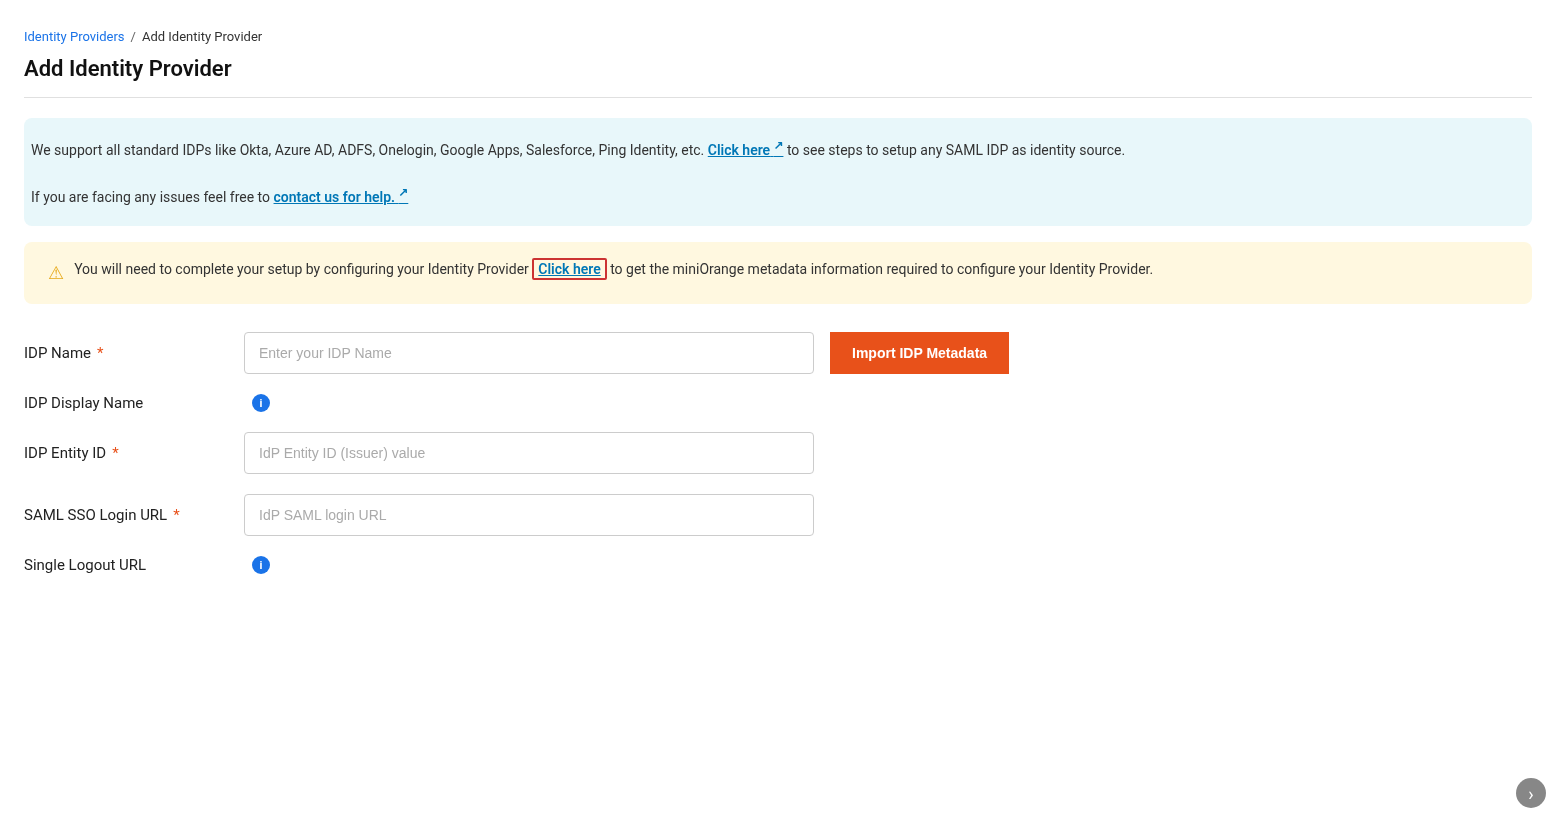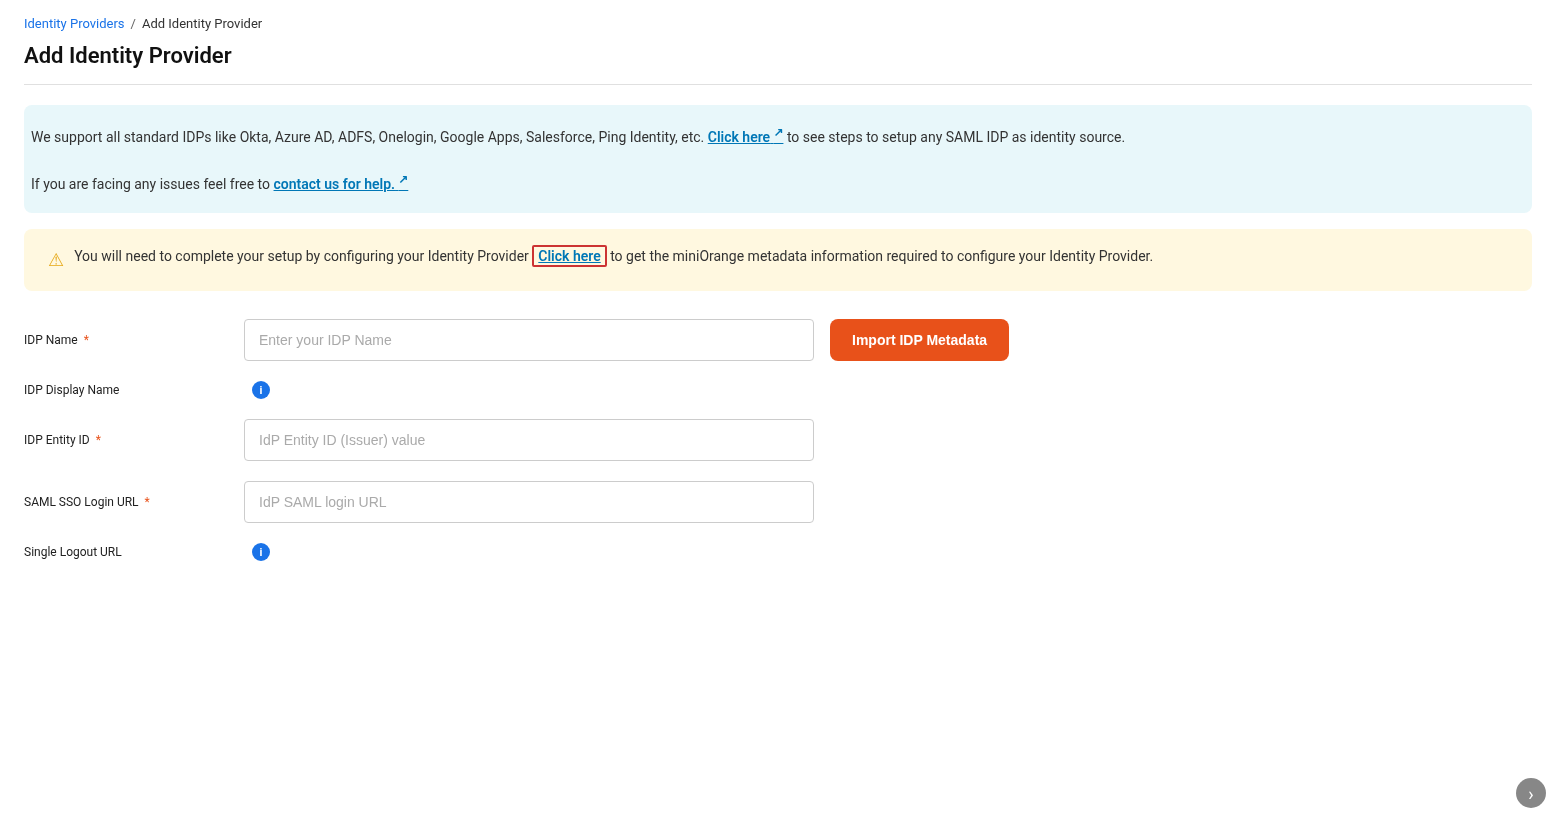--- a/index.html
+++ b/index.html
@@ -12,20 +12,21 @@
     .page-wrapper {
       padding: 16px 24px;
       max-width: 1556px;
     }
     .breadcrumb {
       display: flex;
       align-items: center;
       gap: 6px;
       font-size: 13px;
       margin-bottom: 12px;
+      margin-top: 13px;
     }
     .breadcrumb-link {
       color: #1a73e8;
       cursor: pointer;
       text-decoration: none;
     }
     .breadcrumb-separator {
       color: #666;
     }
     .breadcrumb-current {
@@ -109,21 +110,21 @@
       flex-direction: column;
       gap: 0;
     }
     .form-row {
       display: flex;
       align-items: center;
       margin-bottom: 20px;
     }
     .form-label {
       width: 220px;
-      font-size: 12px;
+      font-size: 15px;
       color: #222;
       flex-shrink: 0;
       display: flex;
       align-items: center;
       gap: 6px;
     }
     .required-star {
       color: #e8511a;
     }
     .info-icon {
@@ -155,21 +156,21 @@
     }
     .form-row-with-button {
       display: flex;
       align-items: center;
       gap: 16px;
     }
     .import-button {
       background: #e8511a;
       color: #fff;
       border: none;
-      border-radius: 8px;
+      border-radius: 0;
       padding: 10px 22px;
       font-size: 14px;
       font-weight: 600;
       cursor: pointer;
       white-space: nowrap;
       height: 42px;
     }
     .label-info-wrapper {
       display: flex;
       align-items: center;

